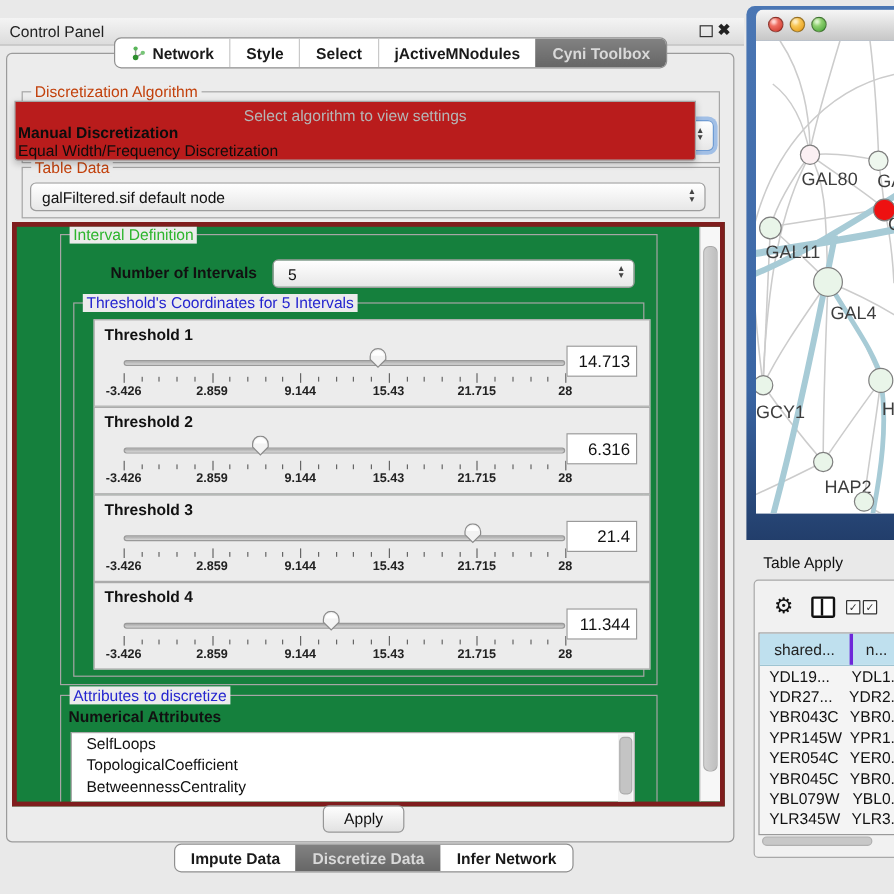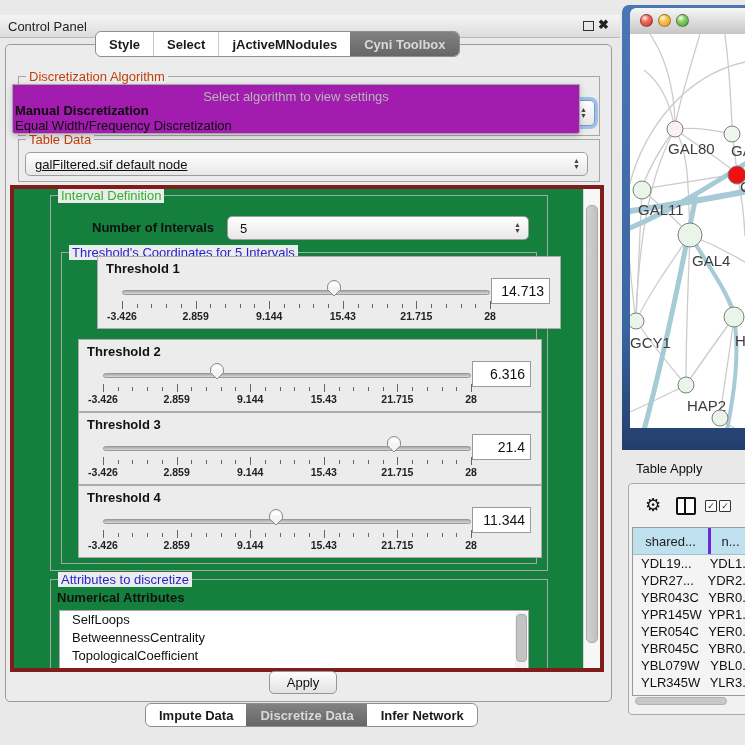--- a/index.html
+++ b/index.html
@@ -30,21 +30,21 @@
   .gtitle.blue{color:#2525cf;}
   .gtitle.black{color:#c2410c;}
   
   .combo{position:absolute;background:linear-gradient(#ffffff,#e7e7e7);border:1px solid #9d9d9d;
     border-radius:5px;display:flex;align-items:center;padding-left:9px;font-size:13px;color:#111;}
   .combo .stepper{position:absolute;right:7px;top:0;bottom:0;display:flex;flex-direction:column;
     justify-content:center;font-size:7px;line-height:6px;color:#444;}
   #alg-combo{left:24px;top:100px;width:560px;height:24px;z-index:1;
     box-shadow:0 0 0 3px rgba(100,155,225,.55);border-color:#6f9cd4;}
   
-  #alg-popup{position:absolute;left:12px;top:84px;width:566px;height:48px;background:#a21caf;
+  #alg-popup{position:absolute;left:12px;top:84px;width:566px;height:48px;background:#b91c1c;
     border:1px solid #a5a5a5;border-radius:0 0 3px 3px;box-shadow:0 2px 6px rgba(0,0,0,.22);z-index:5;}
   #alg-popup .hint{position:absolute;left:0;right:0;top:4px;text-align:center;color:#b6b6b6;font-size:13px;}
   #alg-popup .item1{position:absolute;left:2px;top:18px;font-weight:bold;color:#0d0d0d;}
   #alg-popup .item2{position:absolute;left:2px;top:33px;color:#0d0d0d;}
   
   #scroll-area{position:absolute;left:10px;top:185px;width:586px;height:479px;border:4px solid #7f1d1d;
     background:#15803d;overflow:hidden;}
   #vscroll{position:absolute;right:0;top:0;bottom:0;width:16px;background:#f7f7f7;border-left:1px solid #d6d6d6;}
   #vscroll .thumb{position:absolute;left:2px;top:16px;width:10px;height:436px;border-radius:5px;
     background:linear-gradient(90deg,#d2d2d2,#bfbfbf);border:1px solid #aaaaaa;}
@@ -113,20 +113,31 @@
   <div id="cp-titlebar">
     <span id="cp-title">Control Panel</span>
     <span id="float-btn"></span>
     <span id="close-btn">✖</span>
   </div>
 
   <div id="content-box"></div>
 
   <div id="top-tabs" class="tabbar">
     <div class="seg">
+      <span class="net-ic">
+        <svg width="13" height="13" viewBox="0 0 13 13">
+          <path d="M4 3 L4 10 M4 10 L10 6" stroke="#9a9a9a" stroke-width="1.2" fill="none"></path>
+          <circle cx="4" cy="2.5" r="1.8" fill="#59b559"></circle>
+          <circle cx="4" cy="10" r="2.3" fill="#2f8f2f"></circle>
+          <circle cx="10" cy="6" r="1.8" fill="#77c577"></circle>
+        </svg>
+      </span>
+      <span>Network</span>
+    </div>
+    <div class="seg">
         <span>Style</span>
       </div>
     <div class="seg">
         <span>Select</span>
       </div>
     <div class="seg">
         <span>jActiveMNodules</span>
       </div>
     <div class="seg sel">
         <span>Cyni Toolbox</span>
@@ -141,40 +152,40 @@
   </div>
 
   <div id="alg-popup">
     <div class="hint">Select algorithm to view settings</div>
     <div class="item1">Manual Discretization</div>
     <div class="item2">Equal Width/Frequency Discretization</div>
   </div>
 
   <div class="group" style="left:18px;top:139px;width:580px;height:41px;">
     <span class="gtitle black">Table Data</span>
-    <div class="combo" style="left:6px;top:12px;width:552px;height:22px;text-decoration:underline;">
+    <div class="combo" style="left:6px;top:12px;width:552px;height:22px;">
       <span>galFiltered.sif default node</span>
       <span class="stepper">▲<br>▼</span>
     </div>
   </div>
 
   <div id="scroll-area">
 
     <div class="group" style="left:36px;top:6px;width:496px;height:374px;">
       <span class="gtitle green">Interval Definition</span>
       <span class="abs" style="left:30px;top:24px;font-weight:bold;color:#111;">Number of Intervals</span>
       <div class="combo" style="left:176px;top:20px;width:288px;height:22px;padding-left:12px;">
         <span>5</span>
         <span class="stepper">▲<br>▼</span>
       </div>
 
       <div class="group" style="left:10px;top:56px;width:474px;height:310px;">
         <span class="gtitle blue">Threshold's Coordinates for 5 Intervals</span>
         <div id="thr-stack">
-            <div class="thr-panel" style="top: 3px; margin-left: 19px;">
+            <div class="thr-panel" style="top: 13px;">
               <div class="thr-label">Threshold 1</div>
               <div class="sl-track"></div>
               <div class="sl-thumb" style="left: 228.409px;"><svg width="16" height="17">
                   <path d="M1.5,7 A6.5,6.5 0 0 1 14.5,7 L14.5,9.5 L8,16 L1.5,9.5 Z" fill="#f3f3f3" stroke="#8b8b8b"></path>
                   <path d="M3,6.5 A5,4.5 0 0 1 13,6.5 Z" fill="#ffffff" opacity="0.85"></path>
                 </svg></div>
               <div class="sl-ticks">
                 <div class="tick major" style="left: 0%;"></div>
                 <div class="tick" style="left: 4%;"></div>
                 <div class="tick" style="left: 8%;"></div>
@@ -352,22 +363,22 @@
     </div>
 
     <div class="group" style="left:36px;top:390px;width:496px;height:160px;">
       <span class="gtitle blue">Attributes to discretize</span>
       <span id="attr-header">Numerical Attributes</span>
       <div id="attr-list">
         <div id="attr-scroll">
             <div class="thumb"></div>
           </div>
       <div class="attr-item">SelfLoops</div>
+          <div class="attr-item">TopologicalCoefficient</div>
           <div class="attr-item">BetweennessCentrality</div>
-          <div class="attr-item">TopologicalCoefficient</div>
         </div>
     </div>
 
     <div id="vscroll">
         <div class="thumb"></div>
       </div>
   </div>
 
   <div id="apply-btn">Apply</div>
 

